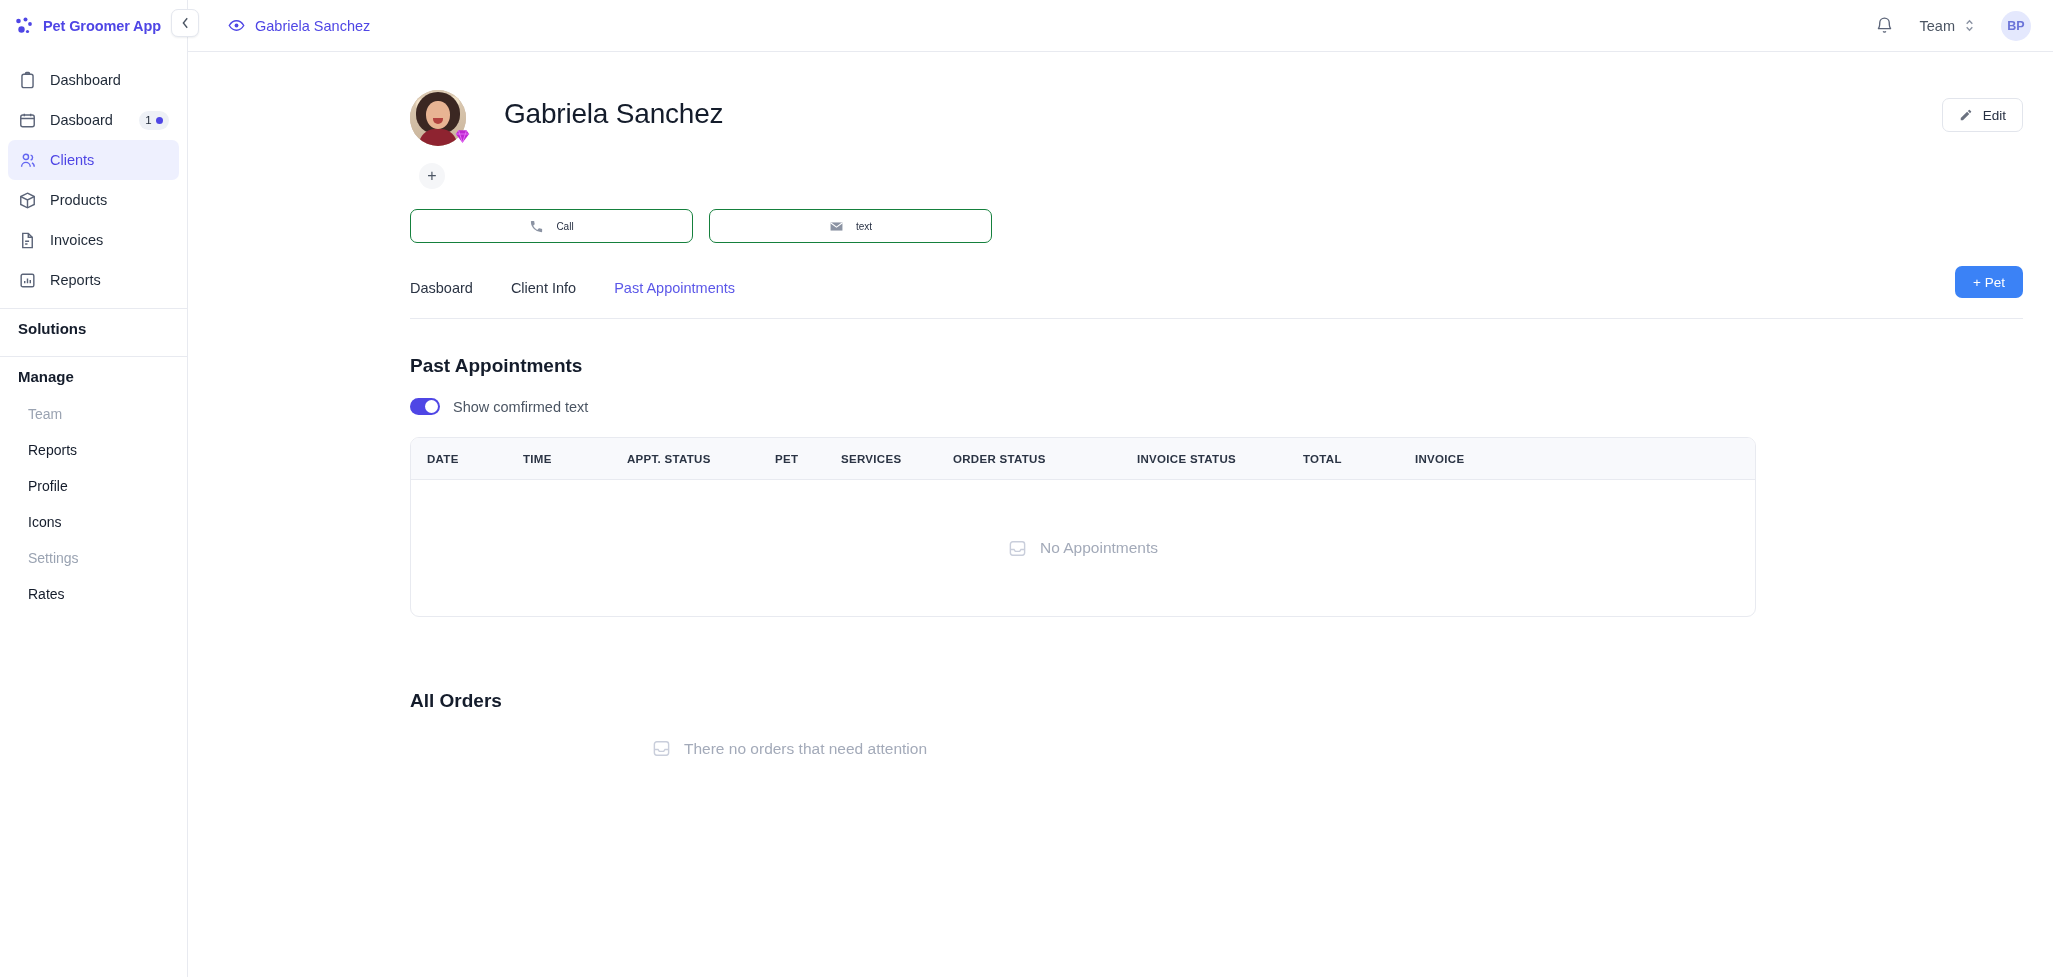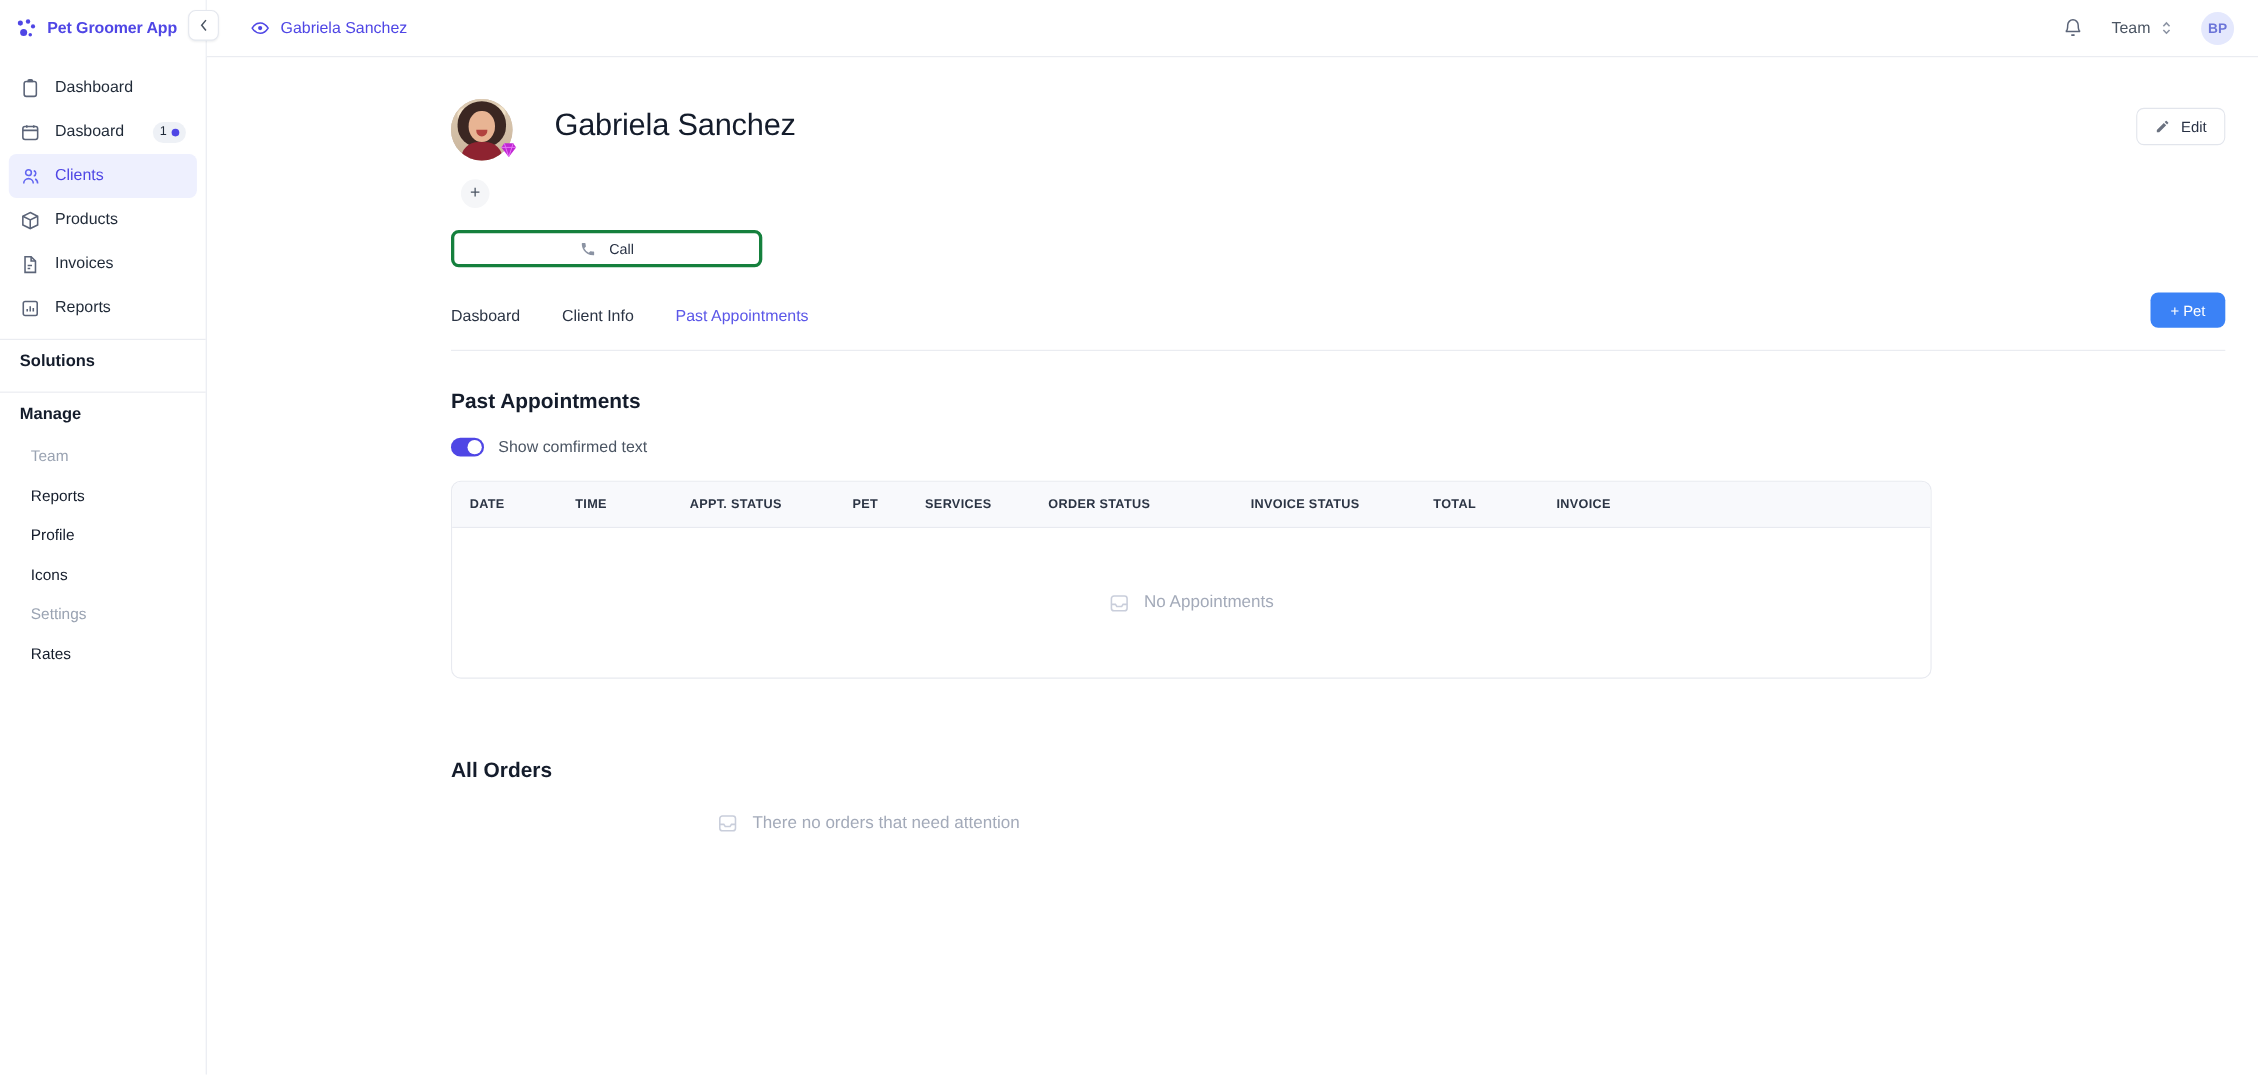--- a/index.html
+++ b/index.html
@@ -217,24 +217,24 @@
     width: 26px; height: 26px; border-radius: 50%;
     background: #f5f6f8; color: #4b5563;
     display: flex; align-items: center; justify-content: center;
     font-size: 16px; line-height: 1; cursor: pointer;
     margin-top: 17px; margin-left: 9px;
   }
 
   .contact-row { display: flex; gap: 16px; margin-top: 20px; }
   .contact-btn {
     width: 283px; height: 34px;
-    border: 3px solid #15803d; border-radius: 7px;
+    border: 1px solid #15803d; border-radius: 7px;
     background: #fff; cursor: pointer;
     display: flex; align-items: center; justify-content: center; gap: 12px;
-    font-size: 13px; color: #273043;
+    font-size: 10px; color: #273043;
   }
   .contact-btn .ci { width: 15px; height: 15px; color: #8b93a3; display:block; }
 
   
   .tabs-row {
     display: flex; align-items: center;
     margin-top: 29px;
     border-bottom: 1px solid #e8eaf0;
     padding-bottom: 14px;
     position: relative;
@@ -457,20 +457,27 @@
 
         <div class="add-chip">+</div>
 
         <div class="contact-row">
           <button class="contact-btn">
             <svg class="ci" viewBox="0 0 24 24" fill="currentColor">
               <path d="M6.6 10.8a15.1 15.1 0 0 0 6.6 6.6l2.2-2.2a1 1 0 0 1 1-.24 11.4 11.4 0 0 0 3.6.57 1 1 0 0 1 1 1V20a1 1 0 0 1-1 1A17 17 0 0 1 3 4a1 1 0 0 1 1-1h3.5a1 1 0 0 1 1 1 11.4 11.4 0 0 0 .57 3.6 1 1 0 0 1-.25 1z"></path>
             </svg>
             <span>Call</span>
           </button>
+          <button class="contact-btn">
+            <svg class="ci" viewBox="0 0 24 24" fill="currentColor">
+              <path d="M2.5 5.5h19v13h-19z"></path>
+                <path d="M2.5 6 12 13 21.5 6" fill="none" stroke="#fff" stroke-width="1.8"></path>
+            </svg>
+            <span>text</span>
+          </button>
         </div>
 
         <div class="tabs-row">
           <div class="tab">Dasboard</div>
           <div class="tab">Client Info</div>
           <div class="tab active">Past Appointments</div>
           <button class="pet-btn">+ Pet</button>
         </div>
 
         <div class="sec-title">Past Appointments</div>

